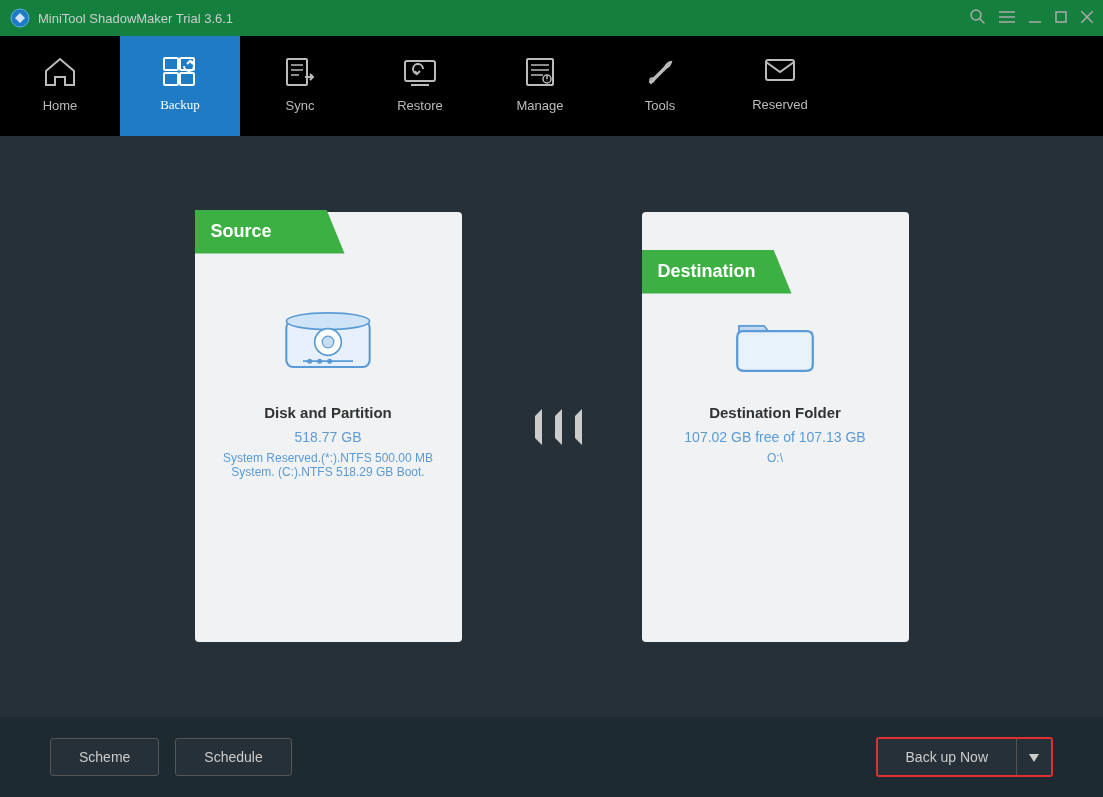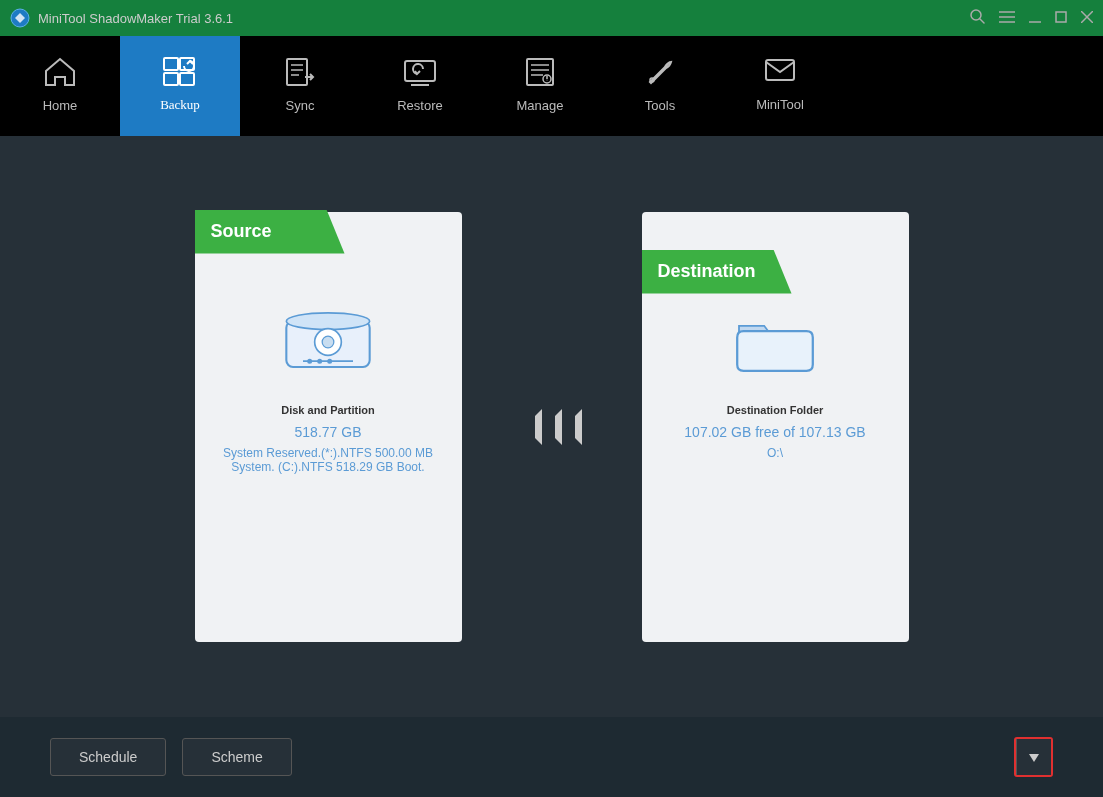--- a/index.html
+++ b/index.html
@@ -109,21 +109,21 @@
       min-width: 150px;
       height: 44px;
       display: flex;
       align-items: center;
     }
     .card-label.destination {
       background: #3cb043;
       margin-top: 40px;
     }
     .card-title {
-      font-size: 11px;
+      font-size: 15px;
       font-weight: bold;
       color: #333;
       margin-bottom: 8px;
       text-align: center;
     }
     .card-size {
       font-size: 14px;
       color: #5b9bd5;
       margin-bottom: 6px;
       text-align: left;
@@ -322,21 +322,21 @@
     </span>
     <span>Tools</span>
   </div>
   <div class="nav-item">
     <span class="nav-icon">
       <svg width="32" height="28" viewBox="0 0 32 28" fill="none">
         <rect x="2" y="2" width="28" height="20" rx="2" stroke="#bbb" stroke-width="2"></rect>
         <path d="M2 4 L16 14 L30 4" stroke="#bbb" stroke-width="2"></path>
       </svg>
     </span>
-    <span>MiniTool</span>
+    <span>Reserved</span>
   </div>
 </div>
 
 <div id="main">
 
   <div class="card">
     <div class="card-label">Source</div>
     <div style="margin-top: 30px; margin-bottom: 18px;">
       <svg class="disk-svg" viewBox="0 0 120 90" fill="none" xmlns="http://www.w3.org/2000/svg">
 
@@ -376,23 +376,24 @@
         <path d="M8 35 Q8 28 15 28 L85 28 Q92 28 92 35 L92 65 Q92 72 85 72 L15 72 Q8 72 8 65 Z" fill="#e8f2fb" stroke="#5b9bd5" stroke-width="2.5"></path>
       </svg>
     </div>
     <div class="card-title">Destination Folder</div>
     <div class="card-size">107.02 GB free of 107.13 GB</div>
     <div class="card-desc">O:\</div>
   </div>
 </div>
 
 <div id="bottombar">
+  <button class="btn">Scheme</button>
   <button class="btn">Schedule</button>
-  <button class="btn">Scheme</button>
   <div class="spacer"></div>
   <div class="backup-btn-group">
+    <button class="backup-btn-main">Back up Now</button>
     <button class="backup-btn-arrow">
       <svg width="10" height="8" viewBox="0 0 10 8" fill="none">
         <path d="M0 0 L5 8 L10 0 Z" fill="#ccc"></path>
       </svg>
     </button>
   </div>
 </div>
 
 </body></html>

